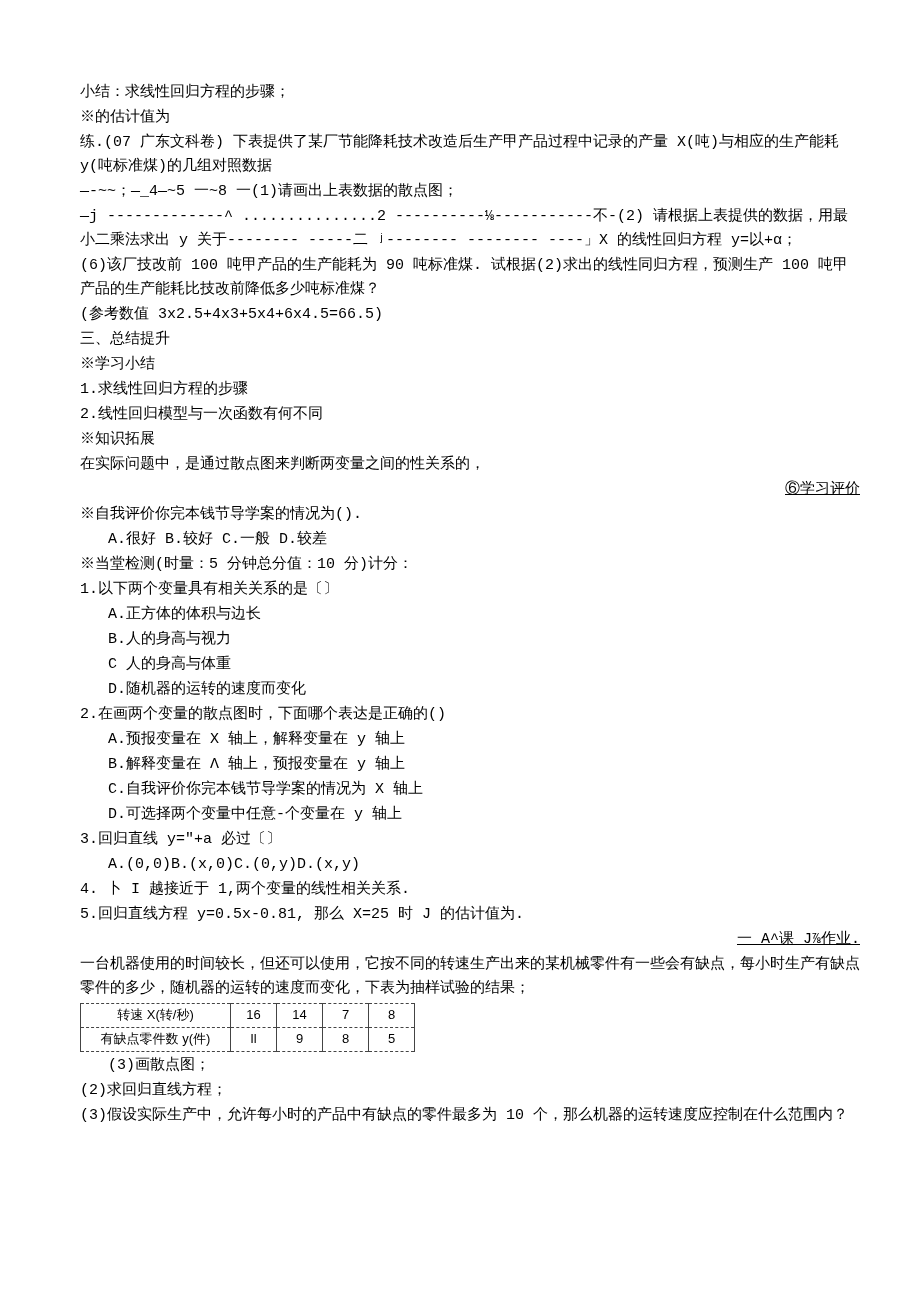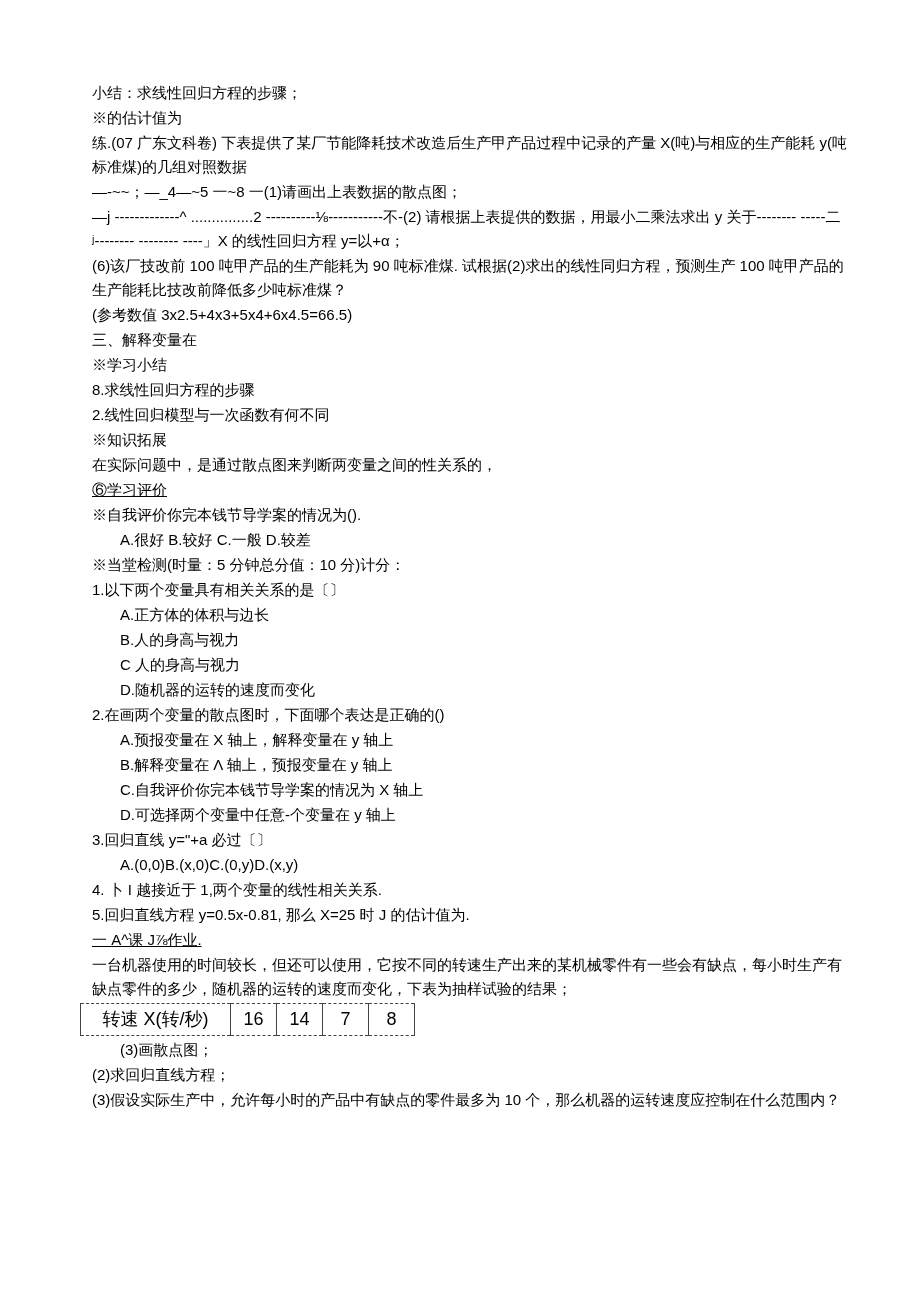--- a/index.html
+++ b/index.html
@@ -5,64 +5,64 @@
   * { box-sizing: border-box; margin: 0; padding: 0; }
   body {
     font-family: "Microsoft YaHei", "SimSun", Arial, sans-serif;
     font-size: 15px;
     line-height: 1.6;
     color: #000;
     background: #fff;
     padding: 80px 60px 60px 80px;
     width: 920px;
   }
-  .line { margin: 1px 12px; }
+  .line { margin: 1px 0; font-family: Liberation Mono, monospace; }
   .indent { padding-left: 28px; }
-  .uline { text-decoration: underline; }
+  .uline { text-decoration: underline; text-align: right; }
   table {
     border-collapse: collapse;
     margin: 2px 0;
   }
   td {
     border-top: 1px dashed #444;
     border-bottom: 1px dashed #444;
     border-left: 1px solid #444;
     border-right: 1px solid #444;
     padding: 1px 10px;
     text-align: center;
-    font-size: 18px;
+    font-size: 13px;
     white-space: nowrap;
   }
   td.hdr { min-width: 150px; }
   td.narrow { min-width: 46px; }
 </style>
 </head>
 <body>
 
 <div class="line">小结：求线性回归方程的步骤；</div>
 <div class="line">※的估计值为</div>
 <div class="line">练.(07 广东文科卷) 下表提供了某厂节能降耗技术改造后生产甲产品过程中记录的产量 X(吨)与相应的生产能耗 y(吨标准煤)的几组对照数据</div>
 <div class="line">—-~~；—_4—~5 一~8 一(1)请画出上表数据的散点图；</div>
 <div class="line">—j -------------^ ...............2 ----------⅛-----------不-(2) 请根据上表提供的数据，用最小二乘法求出 y 关于-------- -----二 ʲ-------- -------- ----」X 的线性回归方程 y=以+α；</div>
 <div class="line">(6)该厂技改前 100 吨甲产品的生产能耗为 90 吨标准煤. 试根据(2)求出的线性同归方程，预测生产 100 吨甲产品的生产能耗比技改前降低多少吨标准煤？</div>
 <div class="line">(参考数值 3x2.5+4x3+5x4+6x4.5=66.5)</div>
-<div class="line">三、解释变量在</div>
+<div class="line">三、总结提升</div>
 <div class="line">※学习小结</div>
-<div class="line">8.求线性回归方程的步骤</div>
+<div class="line">1.求线性回归方程的步骤</div>
 <div class="line">2.线性回归模型与一次函数有何不同</div>
 <div class="line">※知识拓展</div>
 <div class="line">在实际问题中，是通过散点图来判断两变量之间的性关系的，</div>
 <div class="line uline">⑥学习评价</div>
 <div class="line">※自我评价你完本钱节导学案的情况为().</div>
 <div class="line indent">A.很好 B.较好 C.一般 D.较差</div>
 <div class="line">※当堂检测(时量：5 分钟总分值：10 分)计分：</div>
 <div class="line">1.以下两个变量具有相关关系的是〔〕</div>
 <div class="line indent">A.正方体的体积与边长</div>
 <div class="line indent">B.人的身高与视力</div>
-<div class="line indent">C 人的身高与视力</div>
+<div class="line indent">C 人的身高与体重</div>
 <div class="line indent">D.随机器的运转的速度而变化</div>
 <div class="line">2.在画两个变量的散点图时，下面哪个表达是正确的()</div>
 <div class="line indent">A.预报变量在 X 轴上，解释变量在 y 轴上</div>
 <div class="line indent">B.解释变量在 Λ 轴上，预报变量在 y 轴上</div>
 <div class="line indent">C.自我评价你完本钱节导学案的情况为 X 轴上</div>
 <div class="line indent">D.可选择两个变量中任意-个变量在 y 轴上</div>
 <div class="line">3.回归直线 y="+a 必过〔〕</div>
 <div class="line indent">A.(0,0)B.(x,0)C.(0,y)D.(x,y)</div>
 <div class="line">4. 卜 I 越接近于 1,两个变量的线性相关关系.</div>
 <div class="line">5.回归直线方程 y=0.5x-0.81, 那么 X=25 时 J 的估计值为.</div>
@@ -71,18 +71,25 @@
 
 <table>
   <tbody>
       <tr>
     <td class="hdr">转速 X(转/秒)</td>
     <td class="narrow">16</td>
     <td class="narrow">14</td>
     <td class="narrow">7</td>
     <td class="narrow">8</td>
   </tr>
+  <tr>
+    <td class="hdr">有缺点零件数 y(件)</td>
+    <td class="narrow">Il</td>
+    <td class="narrow">9</td>
+    <td class="narrow">8</td>
+    <td class="narrow">5</td>
+  </tr>
 </tbody>
   </table>
 
 <div class="line indent">(3)画散点图；</div>
 <div class="line">(2)求回归直线方程；</div>
 <div class="line">(3)假设实际生产中，允许每小时的产品中有缺点的零件最多为 10 个，那么机器的运转速度应控制在什么范围内？</div>
 
 </body></html>

